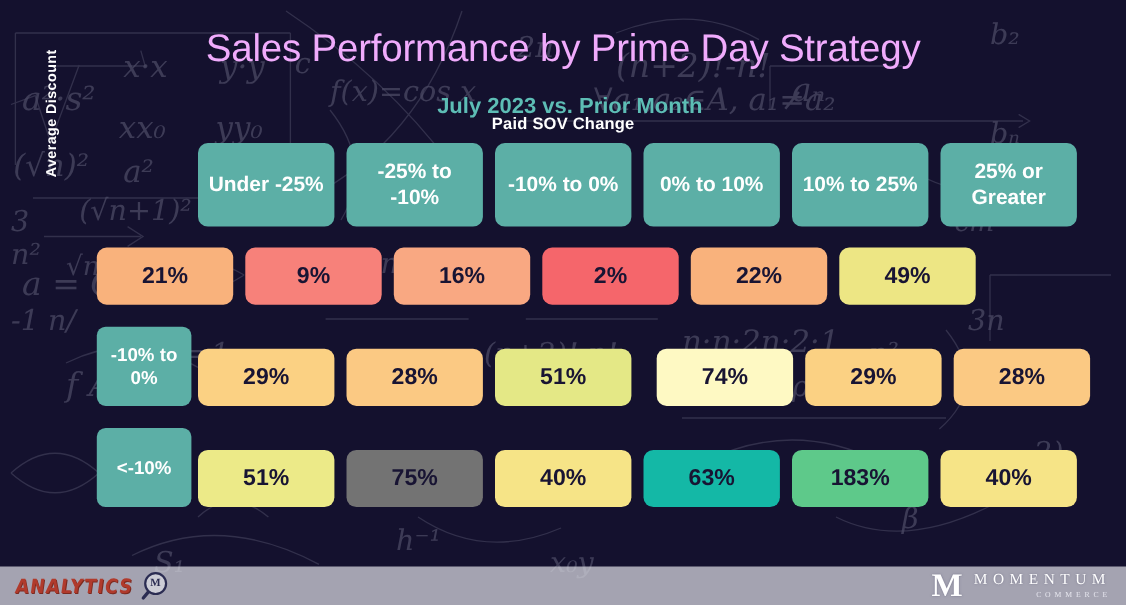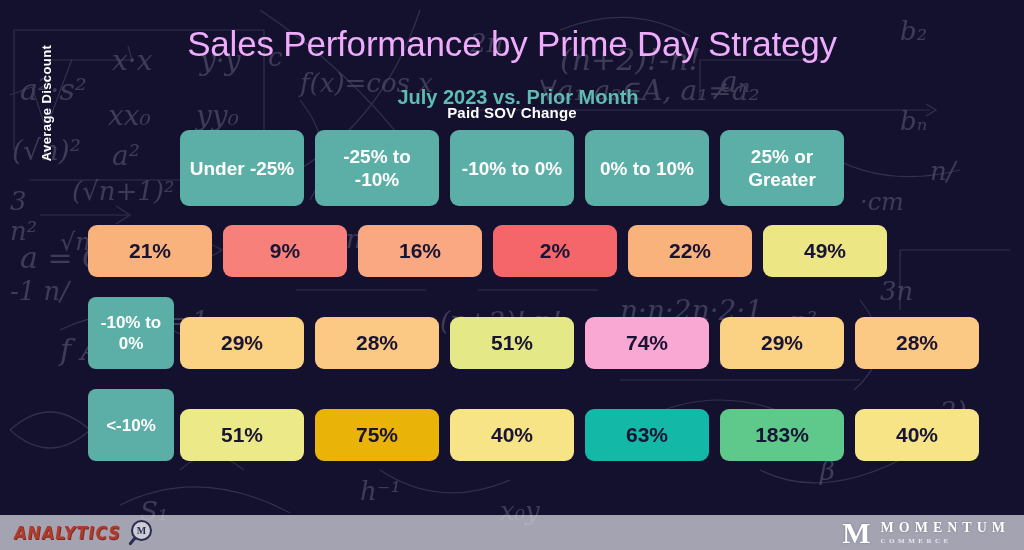--- a/index.html
+++ b/index.html
@@ -198,21 +198,21 @@
     gap: 10px;
   }
   .mom-m {
     font-family: "Liberation Serif", serif;
     font-size: 30px;
     line-height: 30px;
     font-weight: bold;
     color: #ffffff;
     text-shadow: 0 0 2px rgba(80,80,110,0.6);
   }
-  .mom-text { text-align: left; font-weight: bold; }
+  .mom-text { text-align: right; }
   .mom-name {
     font-family: "Liberation Serif", serif;
     font-size: 14px;
     letter-spacing: 5px;
     color: #ffffff;
     line-height: 16px;
     text-shadow: 0 0 2px rgba(80,80,110,0.5);
   }
   .mom-sub {
     font-family: "Liberation Serif", serif;
@@ -304,46 +304,47 @@
   <div class="row-axis-label">Average Discount</div>
 
   <div id="matrix">
 
     <div class="grid-row hdr-row row-gap-1">
       <div class="spacer-cell"></div>
       <div class="hdr-cell col-hdr">Under -25%</div>
       <div class="hdr-cell col-hdr">-25% to -10%</div>
       <div class="hdr-cell col-hdr">-10% to 0%</div>
       <div class="hdr-cell col-hdr">0% to 10%</div>
+      <div class="hdr-cell col-hdr">10% to 25%</div>
       <div class="hdr-cell col-hdr">25% or Greater</div>
     </div>
 
     <div class="grid-row row-gap-2">
       <div class="data-cell" style="background: rgb(249, 178, 124);">21%</div>
       <div class="data-cell" style="background: rgb(247, 129, 122);">9%</div>
       <div class="data-cell" style="background: rgb(249, 168, 130);">16%</div>
       <div class="data-cell" style="background: rgb(245, 102, 107);">2%</div>
       <div class="data-cell" style="background: rgb(249, 178, 124);">22%</div>
       <div class="data-cell" style="background: rgb(237, 230, 132);">49%</div>
     </div>
 
     <div class="grid-row row-gap-2">
       <div class="hdr-cell rowhead-cell">-10% to 0%</div>
       <div class="data-cell" style="background: rgb(251, 209, 131);">29%</div>
       <div class="data-cell" style="background: rgb(251, 201, 131);">28%</div>
       <div class="data-cell" style="background: rgb(228, 232, 134);">51%</div>
-      <div class="data-cell" style="background: #f9a8d4;">74%</div>
+      <div class="data-cell" style="background: #fef9c3; margin-left: 12px;">74%</div>
       <div class="data-cell" style="background: rgb(251, 209, 131);">29%</div>
       <div class="data-cell" style="background: rgb(251, 201, 131);">28%</div>
     </div>
 
     <div class="grid-row">
       <div class="hdr-cell rowhead-cell">&lt;-10%</div>
       <div class="data-cell" style="background: rgb(236, 234, 136);">51%</div>
-      <div class="data-cell" style="background: #eab308;">75%</div>
+      <div class="data-cell" style="background: #737373;">75%</div>
       <div class="data-cell" style="background: rgb(246, 228, 135);">40%</div>
       <div class="data-cell" style="background: #14b8a6;">63%</div>
       <div class="data-cell" style="background: rgb(94, 201, 138);">183%</div>
       <div class="data-cell" style="background: rgb(246, 228, 135);">40%</div>
     </div>
 
   </div>
 
   <div id="footer">
     <div class="brand-left">

